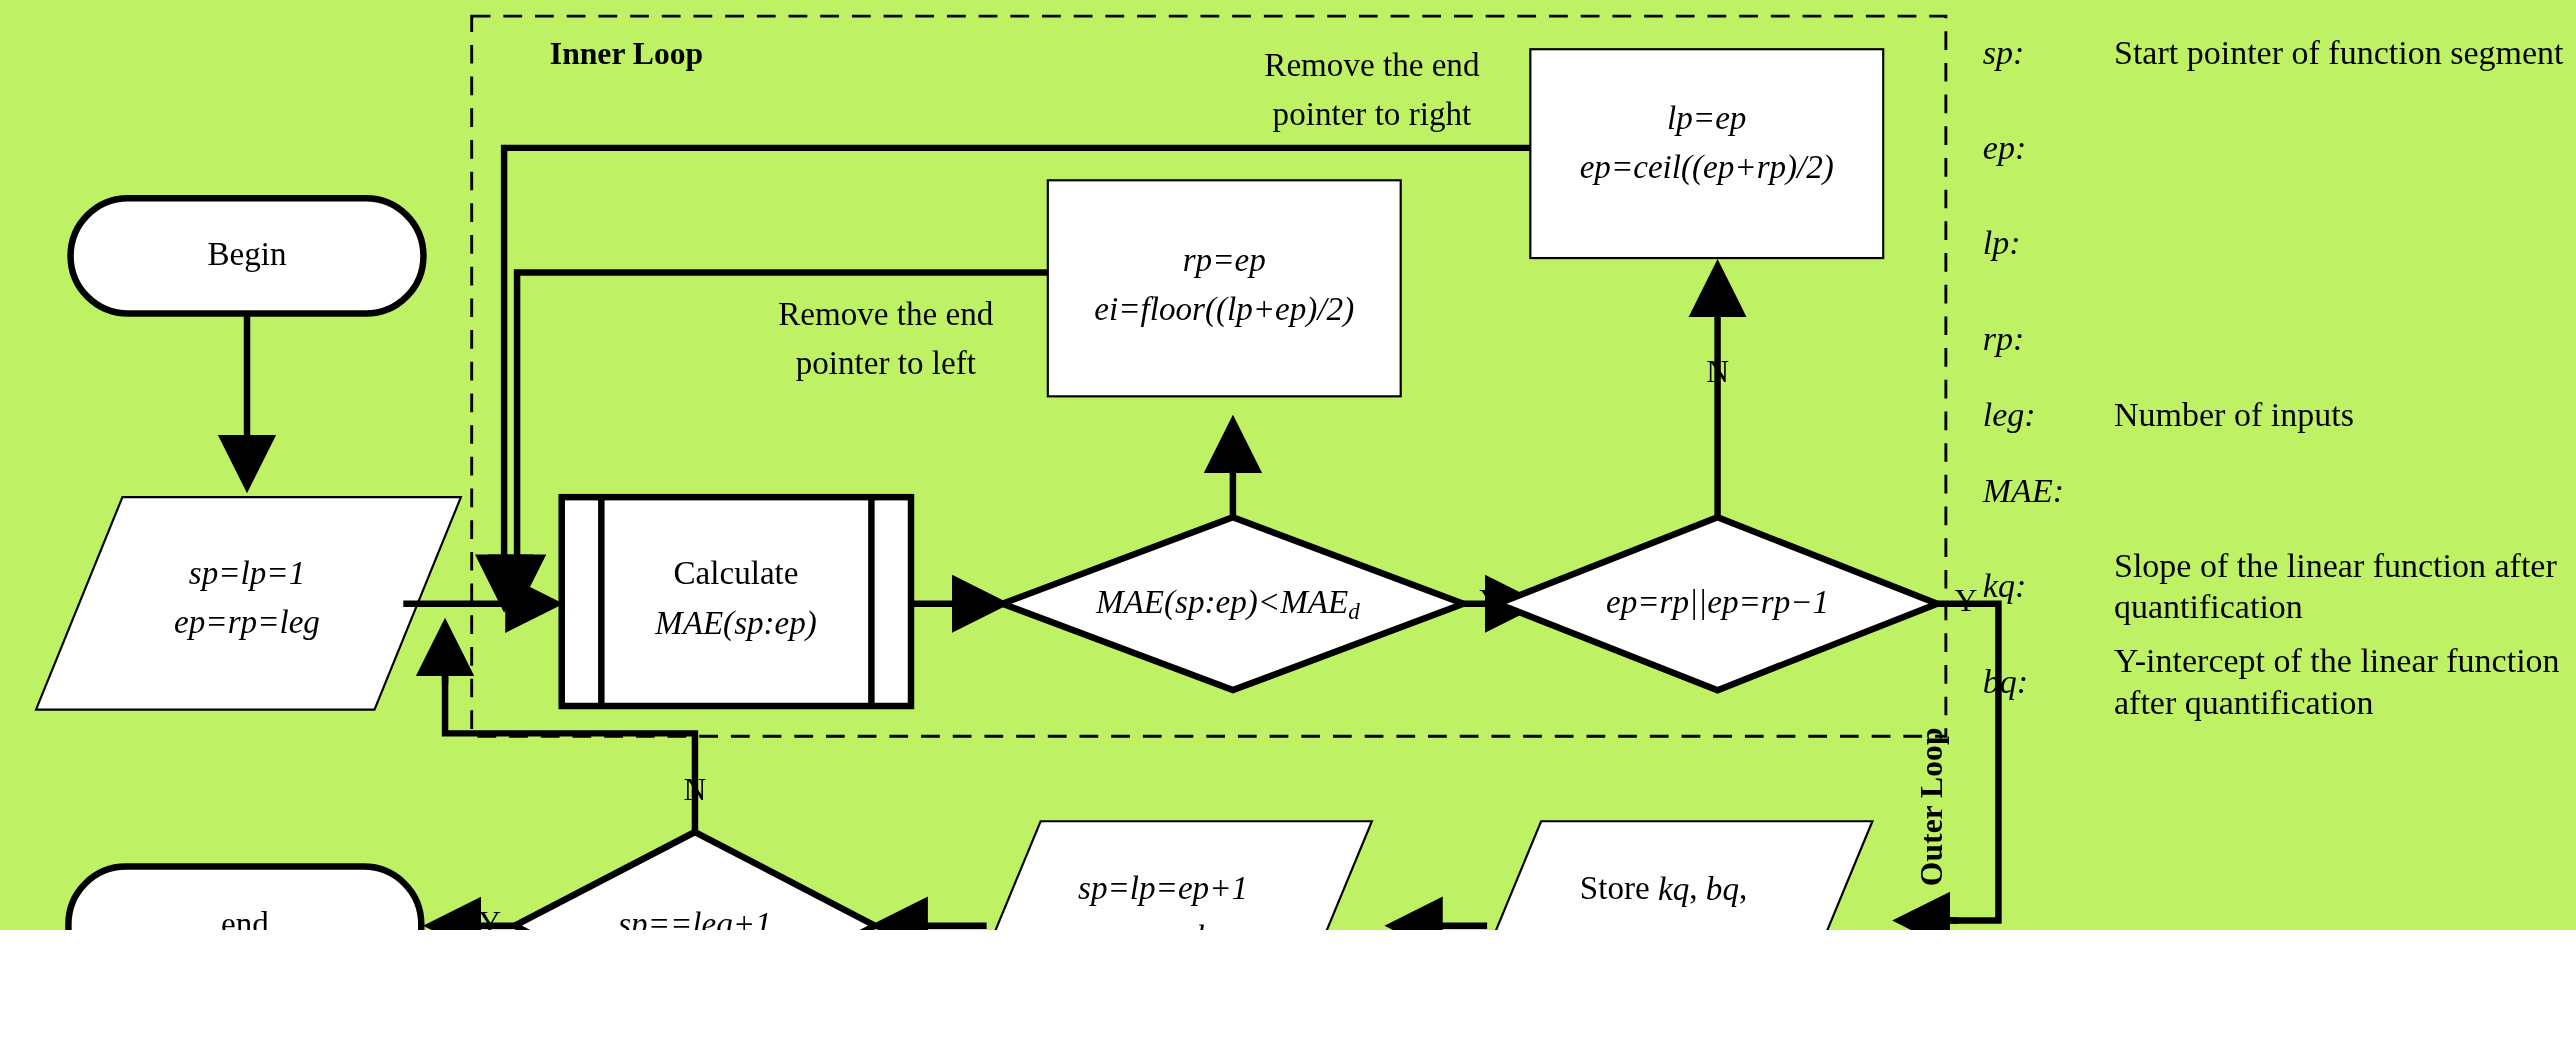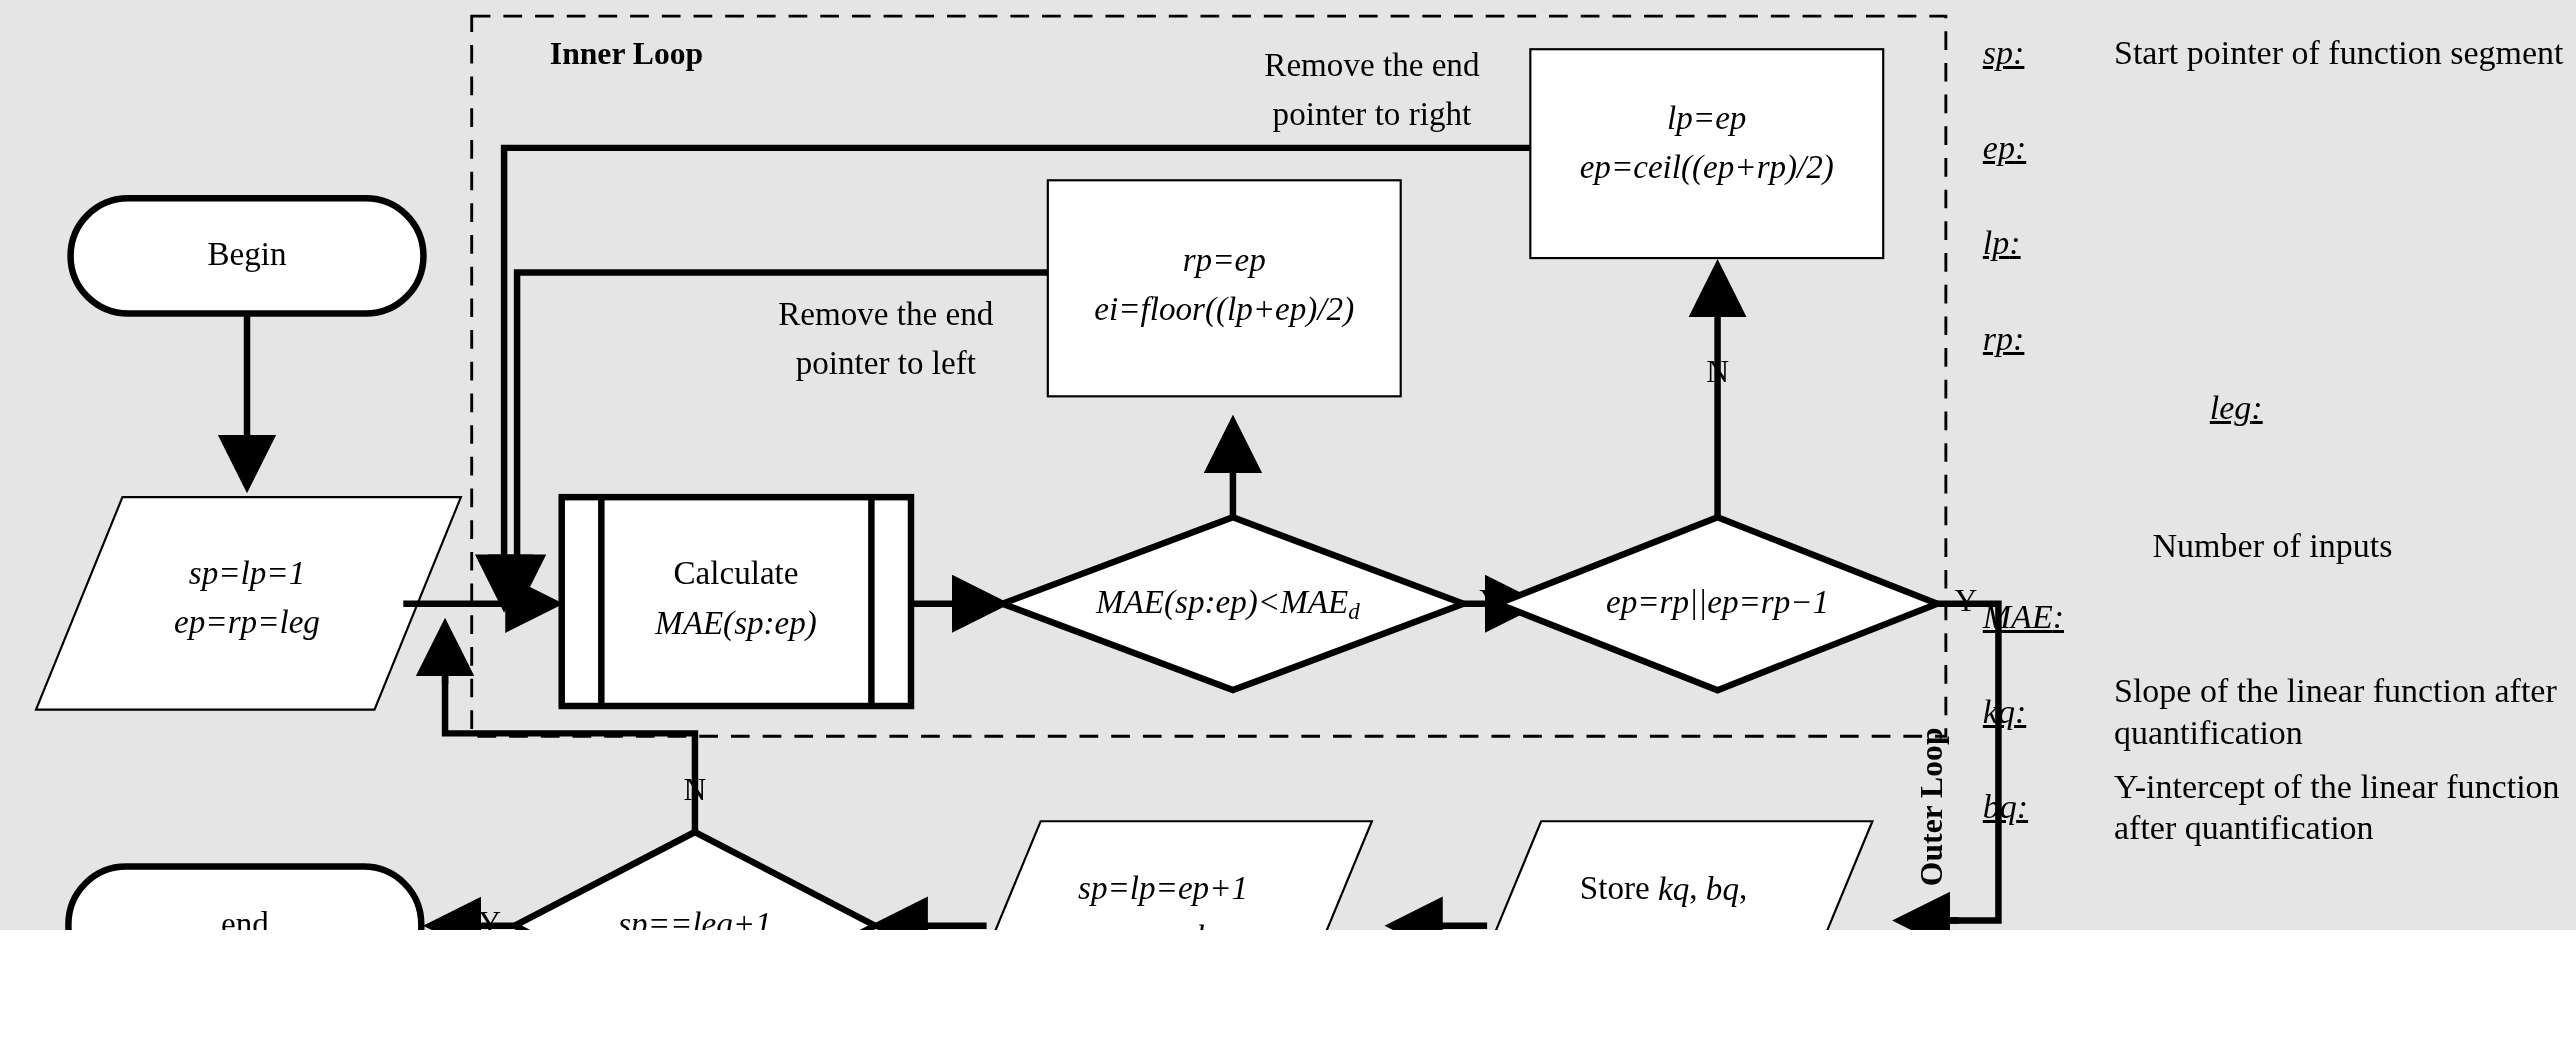--- a/index.html
+++ b/index.html
@@ -8,21 +8,21 @@
     background: #ffffff;
   }
   body {
     font-family: "Liberation Serif", "DejaVu Serif", serif;
     color: #000000;
   }
   #page {
     position: relative;
     width: 2576px;
     height: 930px;
-    background: #e5e5e5;
+    background: #bef264;
     overflow: hidden;
   }
   #flow-svg {
     position: absolute;
     left: 0;
     top: 0;
     width: 2576px;
     height: 1044px;
   }
   .shape-stroke {
@@ -86,34 +86,33 @@
   }
   .legend-sym {
     width: 137px;
     flex: 0 0 137px;
     font-style: italic;
     font-size: 34px;
     line-height: 1.18;
     text-align: left;
     padding-left: 5.8px;
     box-sizing: border-box;
-    text-decoration: underline;
   }
   .legend-sym sub {
     font-size: 0.68em;
     font-style: italic;
   }
   .legend-desc {
     flex: 1 1 auto;
     font-size: 34px;
     line-height: 1.22;
   }
   .legend-desc i { font-style: italic; }
   .h2 { min-height: 91px; }
-  .h1 { min-height: 53px; flex-direction: column; }
+  .h1 { min-height: 53px; }
 </style>
 </head>
 <body>
 
 <div id="page">
 
   <svg id="flow-svg" viewBox="0 0 3577 1449">
     <defs>
       <marker id="ah" markerWidth="9" markerHeight="9" refX="7.6" refY="4.5" orient="auto" markerUnits="strokeWidth">
         <path d="M0,0 L9,4.5 L0,9 z" class="arrowhead"></path>

